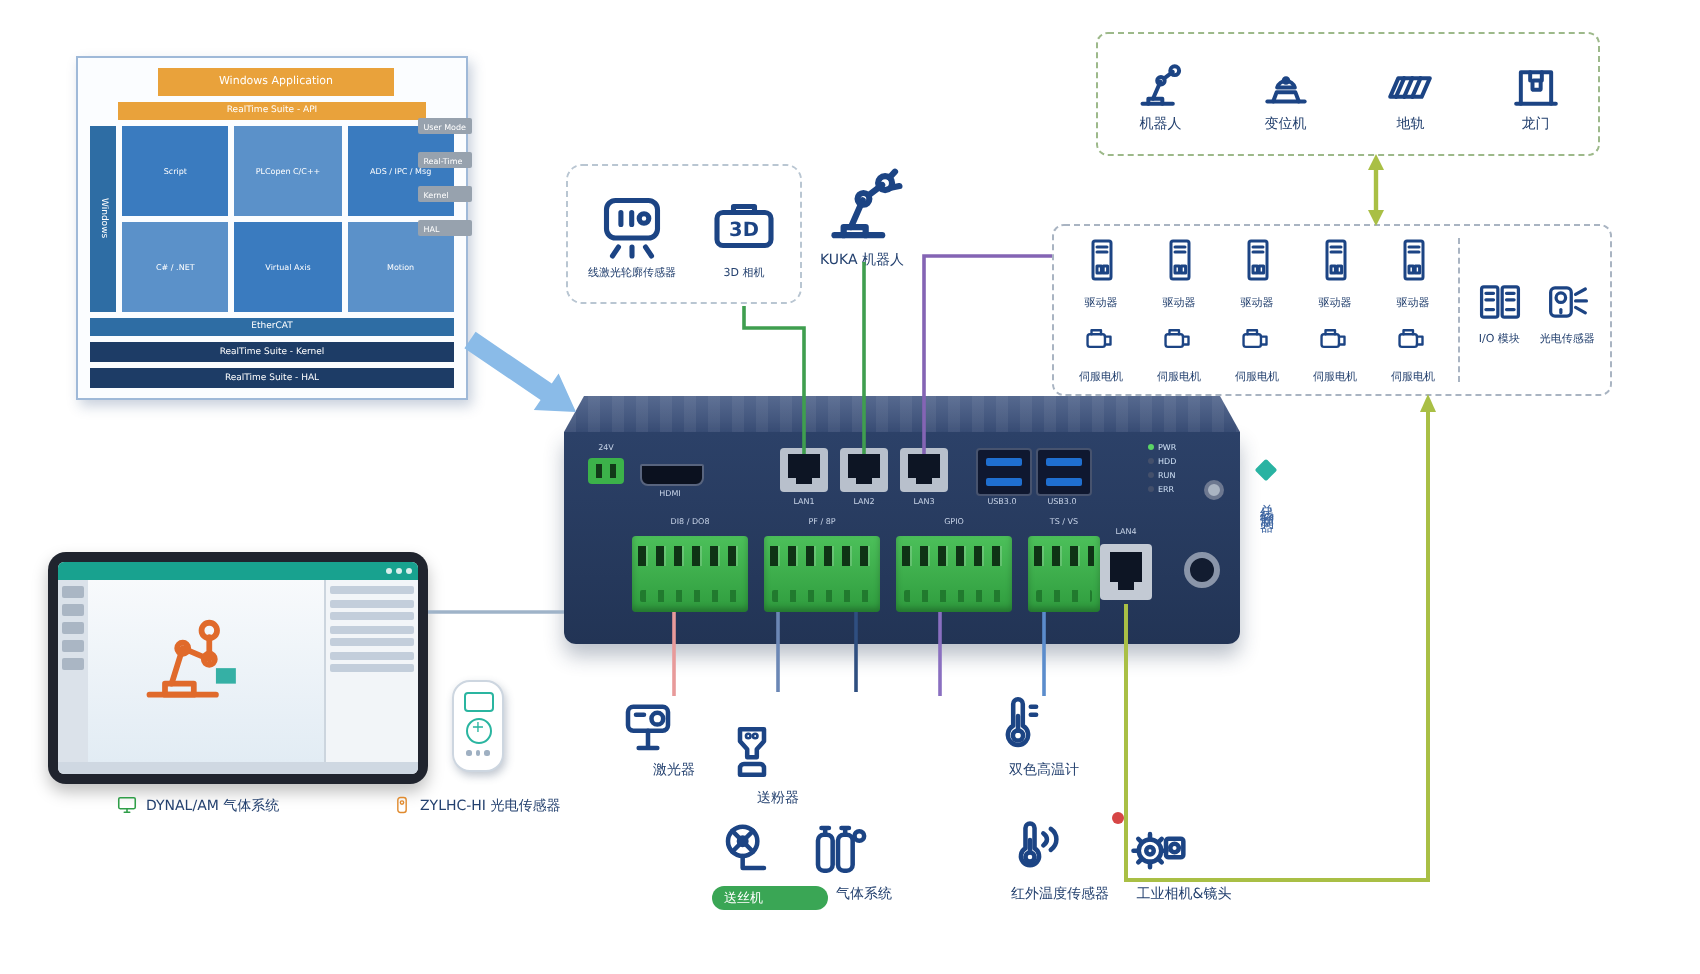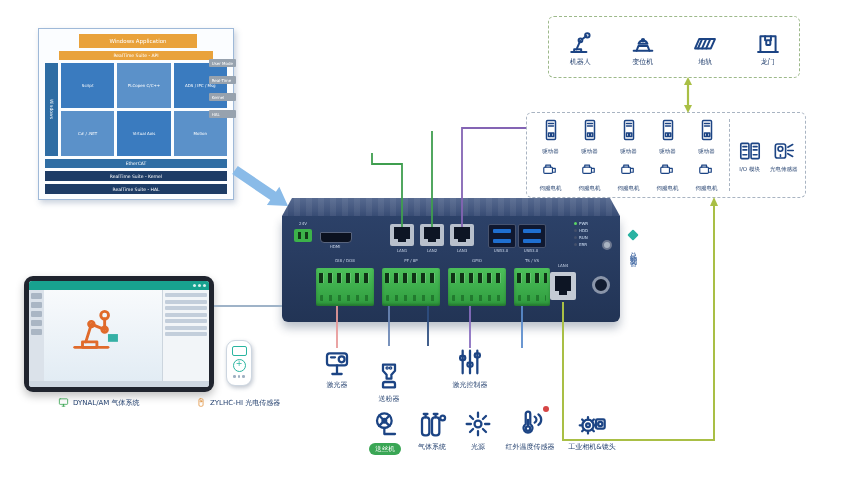--- a/index.html
+++ b/index.html
@@ -93,21 +93,21 @@
   .kuka{position:absolute;left:402px;top:80px;width:58px;display:flex;flex-direction:column;align-items:center;gap:2px;}
 
   .cellbox{position:absolute;left:548px;top:16px;width:252px;height:62px;border:1.5px dashed #9db98a;border-radius:6px;
            display:flex;justify-content:space-around;align-items:center;box-sizing:border-box;}
   .drivebox{position:absolute;left:526px;top:112px;width:280px;height:86px;border:1.5px dashed #a9b4c2;border-radius:6px;
             display:flex;align-items:stretch;padding:4px;box-sizing:border-box;}
   .drv{width:39px;display:flex;flex-direction:column;align-items:center;justify-content:space-between;padding:1px 0;}
   .dvd{border-left:1.5px dashed #a9b4c2;margin:2px 3px;}
   .iosec{flex:1;display:flex;justify-content:space-around;align-items:center;}
 
-  .bit{position:absolute;width:58px;display:flex;flex-direction:column;align-items:center;gap:3px;}
+  .bit{position:absolute;width:58px;display:flex;flex-direction:column;gap:3px;}
   .pill{background:#3aa655;color:#fff;font-size:6.5px;padding:1.5px 6px;border-radius:8px;white-space:nowrap;}
   .icwrap{position:relative;}
   .reddot{position:absolute;right:-3px;top:-2px;width:6px;height:6px;border-radius:50%;background:#d64545;}
 
   .wires{position:absolute;left:0;top:0;pointer-events:none;}
 </style>
 </head>
 <body>
 
 <div class="stage">
@@ -249,21 +249,52 @@
     <div class="tb" style="left:166px;width:58px"></div>
     <div class="tb" style="left:232px;width:36px"></div>
 
     <span class="portlbl" style="left:281px;top:47px">LAN4</span>
     <div class="lan4"></div>
     <div class="circ"></div>
   </div>
   <div class="sidedia"></div>
   <div class="sidetxt">总线控制器</div>
 
-
+  <div class="snsbox">
+    <div class="vitem">
+      <svg class="ic" width="36" height="36" viewBox="0 0 24 24">
+        <rect x="3.5" y="3.5" width="17" height="12.5" rx="3"></rect>
+        <path d="M8.3 7.5v4M11.9 7.5v4"></path>
+          <circle cx="16" cy="9.5" r="1.6"></circle>
+        <path d="M7.5 19l-2 3M12 19v3M16.5 19l2 3"></path>
+      </svg>
+      <span class="lbl6">线激光轮廓传感器</span>
+    </div>
+    <div class="vitem">
+      <svg class="ic" width="36" height="36" viewBox="0 0 24 24">
+        <rect x="3" y="7.5" width="18" height="11" rx="2"></rect>
+          <path d="M8.5 7.5V5.5h7v2"></path>
+        <text x="12" y="15.2" text-anchor="middle" font-size="6.5">3D</text>
+      </svg>
+      <span class="lbl6">3D 相机</span>
+    </div>
+  </div>
+
+  <div class="kuka">
+    <svg class="ic" width="44" height="44" viewBox="0 0 24 24">
+      <path d="M4.5 20.5h13"></path>
+        <path d="M7 20.5v-2.2h6v2.2"></path>
+        <path d="M9 18.3L12.2 11"></path>
+      <circle cx="12.4" cy="10.6" r="1.6"></circle>
+        <path d="M13.8 9.6l3.7-2.8"></path>
+        <circle cx="18.3" cy="6.3" r="1.9"></circle>
+      <path d="M19.5 4.8L21 3.2M20.2 7.5l2-.4"></path>
+    </svg>
+    <span class="lbl">KUKA 机器人</span>
+  </div>
 
   <div class="cellbox">
     <div class="vitem">
       <svg class="ic" width="28" height="28" viewBox="0 0 24 24">
         <path d="M4.5 20.5h13"></path>
           <path d="M7 20.5v-2.2h6v2.2"></path>
           <path d="M9 18.3L12.2 11"></path>
         <circle cx="12.4" cy="10.6" r="1.6"></circle>
           <path d="M13.8 9.6l3.7-2.8"></path>
           <circle cx="18.3" cy="6.3" r="1.9"></circle>
@@ -405,54 +436,46 @@
   </div>
   <div class="bit" style="left:360px;top:360px">
     <svg class="ic" width="32" height="32" viewBox="0 0 24 24">
       <path d="M7.5 3.5h9V8l-2.7 3v3h-3.6v-3L7.5 8z"></path>
       <path d="M9 16.5h6a1.5 1.5 0 0 1 1.5 1.5v2.5h-9V18a1.5 1.5 0 0 1 1.5-1.5z"></path>
       <circle cx="10.6" cy="6" r="0.5"></circle>
         <circle cx="13.2" cy="6" r="0.5"></circle>
     </svg>
     <span class="lbl">送粉器</span>
   </div>
-  <div class="bit" style="left:441px;top:346px">
+  <div class="bit" style="left:493px;top:346px">
     <svg class="ic" width="32" height="32" viewBox="0 0 24 24">
-      <path d="M6.5 3.5v17M12 3.5v17M17.5 3.5v17"></path>
-      <rect x="4.6" y="7.5" width="3.8" height="3" rx="1"></rect>
-        <rect x="10.1" y="12.5" width="3.8" height="3" rx="1"></rect>
-        <rect x="15.6" y="5.5" width="3.8" height="3" rx="1"></rect>
-    </svg>
-    <span class="lbl">激光控制器</span>
+      <path d="M10.2 4.5a1.8 1.8 0 0 1 3.6 0v8.2a3.8 3.8 0 1 1-3.6 0z"></path>
+      <circle cx="12" cy="16.3" r="1.9"></circle>
+        <path d="M12 9v5.5M16.8 5.5h2M16.8 8.5h2"></path>
+    </svg>
+    <span class="lbl">双色高温计</span>
   </div>
 
   <div class="bit" style="left:403px;top:408px">
     <svg class="ic" width="32" height="32" viewBox="0 0 24 24">
       <rect x="4.5" y="7" width="5.5" height="13.5" rx="2.2"></rect>
         <rect x="12" y="7" width="5.5" height="13.5" rx="2.2"></rect>
       <path d="M7.2 7V4.5M14.7 7V4.5M5.8 4.5h2.8M13.3 4.5h2.8"></path>
         <circle cx="20" cy="7.5" r="1.8"></circle>
     </svg>
     <span class="lbl">气体系统</span>
   </div>
   <div class="bit" style="left:356px;top:408px">
     <svg class="ic" width="32" height="32" viewBox="0 0 24 24">
       <circle cx="11.5" cy="9.5" r="5.5"></circle>
         <circle cx="11.5" cy="9.5" r="1.4"></circle>
       <path d="M11.5 15v4.5h8"></path>
         <path d="M7.6 5.6l7.8 7.8M15.4 5.6l-7.8 7.8"></path>
     </svg>
     <span class="pill">送丝机</span>
-  </div>
-  <div class="bit" style="left:449px;top:408px">
-    <svg class="ic" width="32" height="32" viewBox="0 0 24 24">
-      <circle cx="12" cy="12" r="2.6"></circle>
-      <path d="M12 3.5v3.2M12 17.3v3.2M3.5 12h3.2M17.3 12h3.2M6 6l2.3 2.3M15.7 15.7L18 18M18 6l-2.3 2.3M8.3 15.7L6 18"></path>
-    </svg>
-    <span class="lbl">光源</span>
   </div>
   <div class="bit" style="left:501px;top:408px">
     <span class="icwrap">
       <svg class="ic" width="32" height="32" viewBox="0 0 24 24">
         <path d="M8.8 4.5a1.7 1.7 0 0 1 3.4 0v7.6a3.4 3.4 0 1 1-3.4 0z"></path>
         <circle cx="10.5" cy="15.4" r="1.7"></circle>
           <path d="M10.5 9v4.5"></path>
         <path d="M15.5 6.5c1.8 1.2 1.8 3.3 0 4.5M18.3 4.8c2.8 2 2.8 5.9 0 7.9"></path>
       </svg>
       <i class="reddot"></i>

